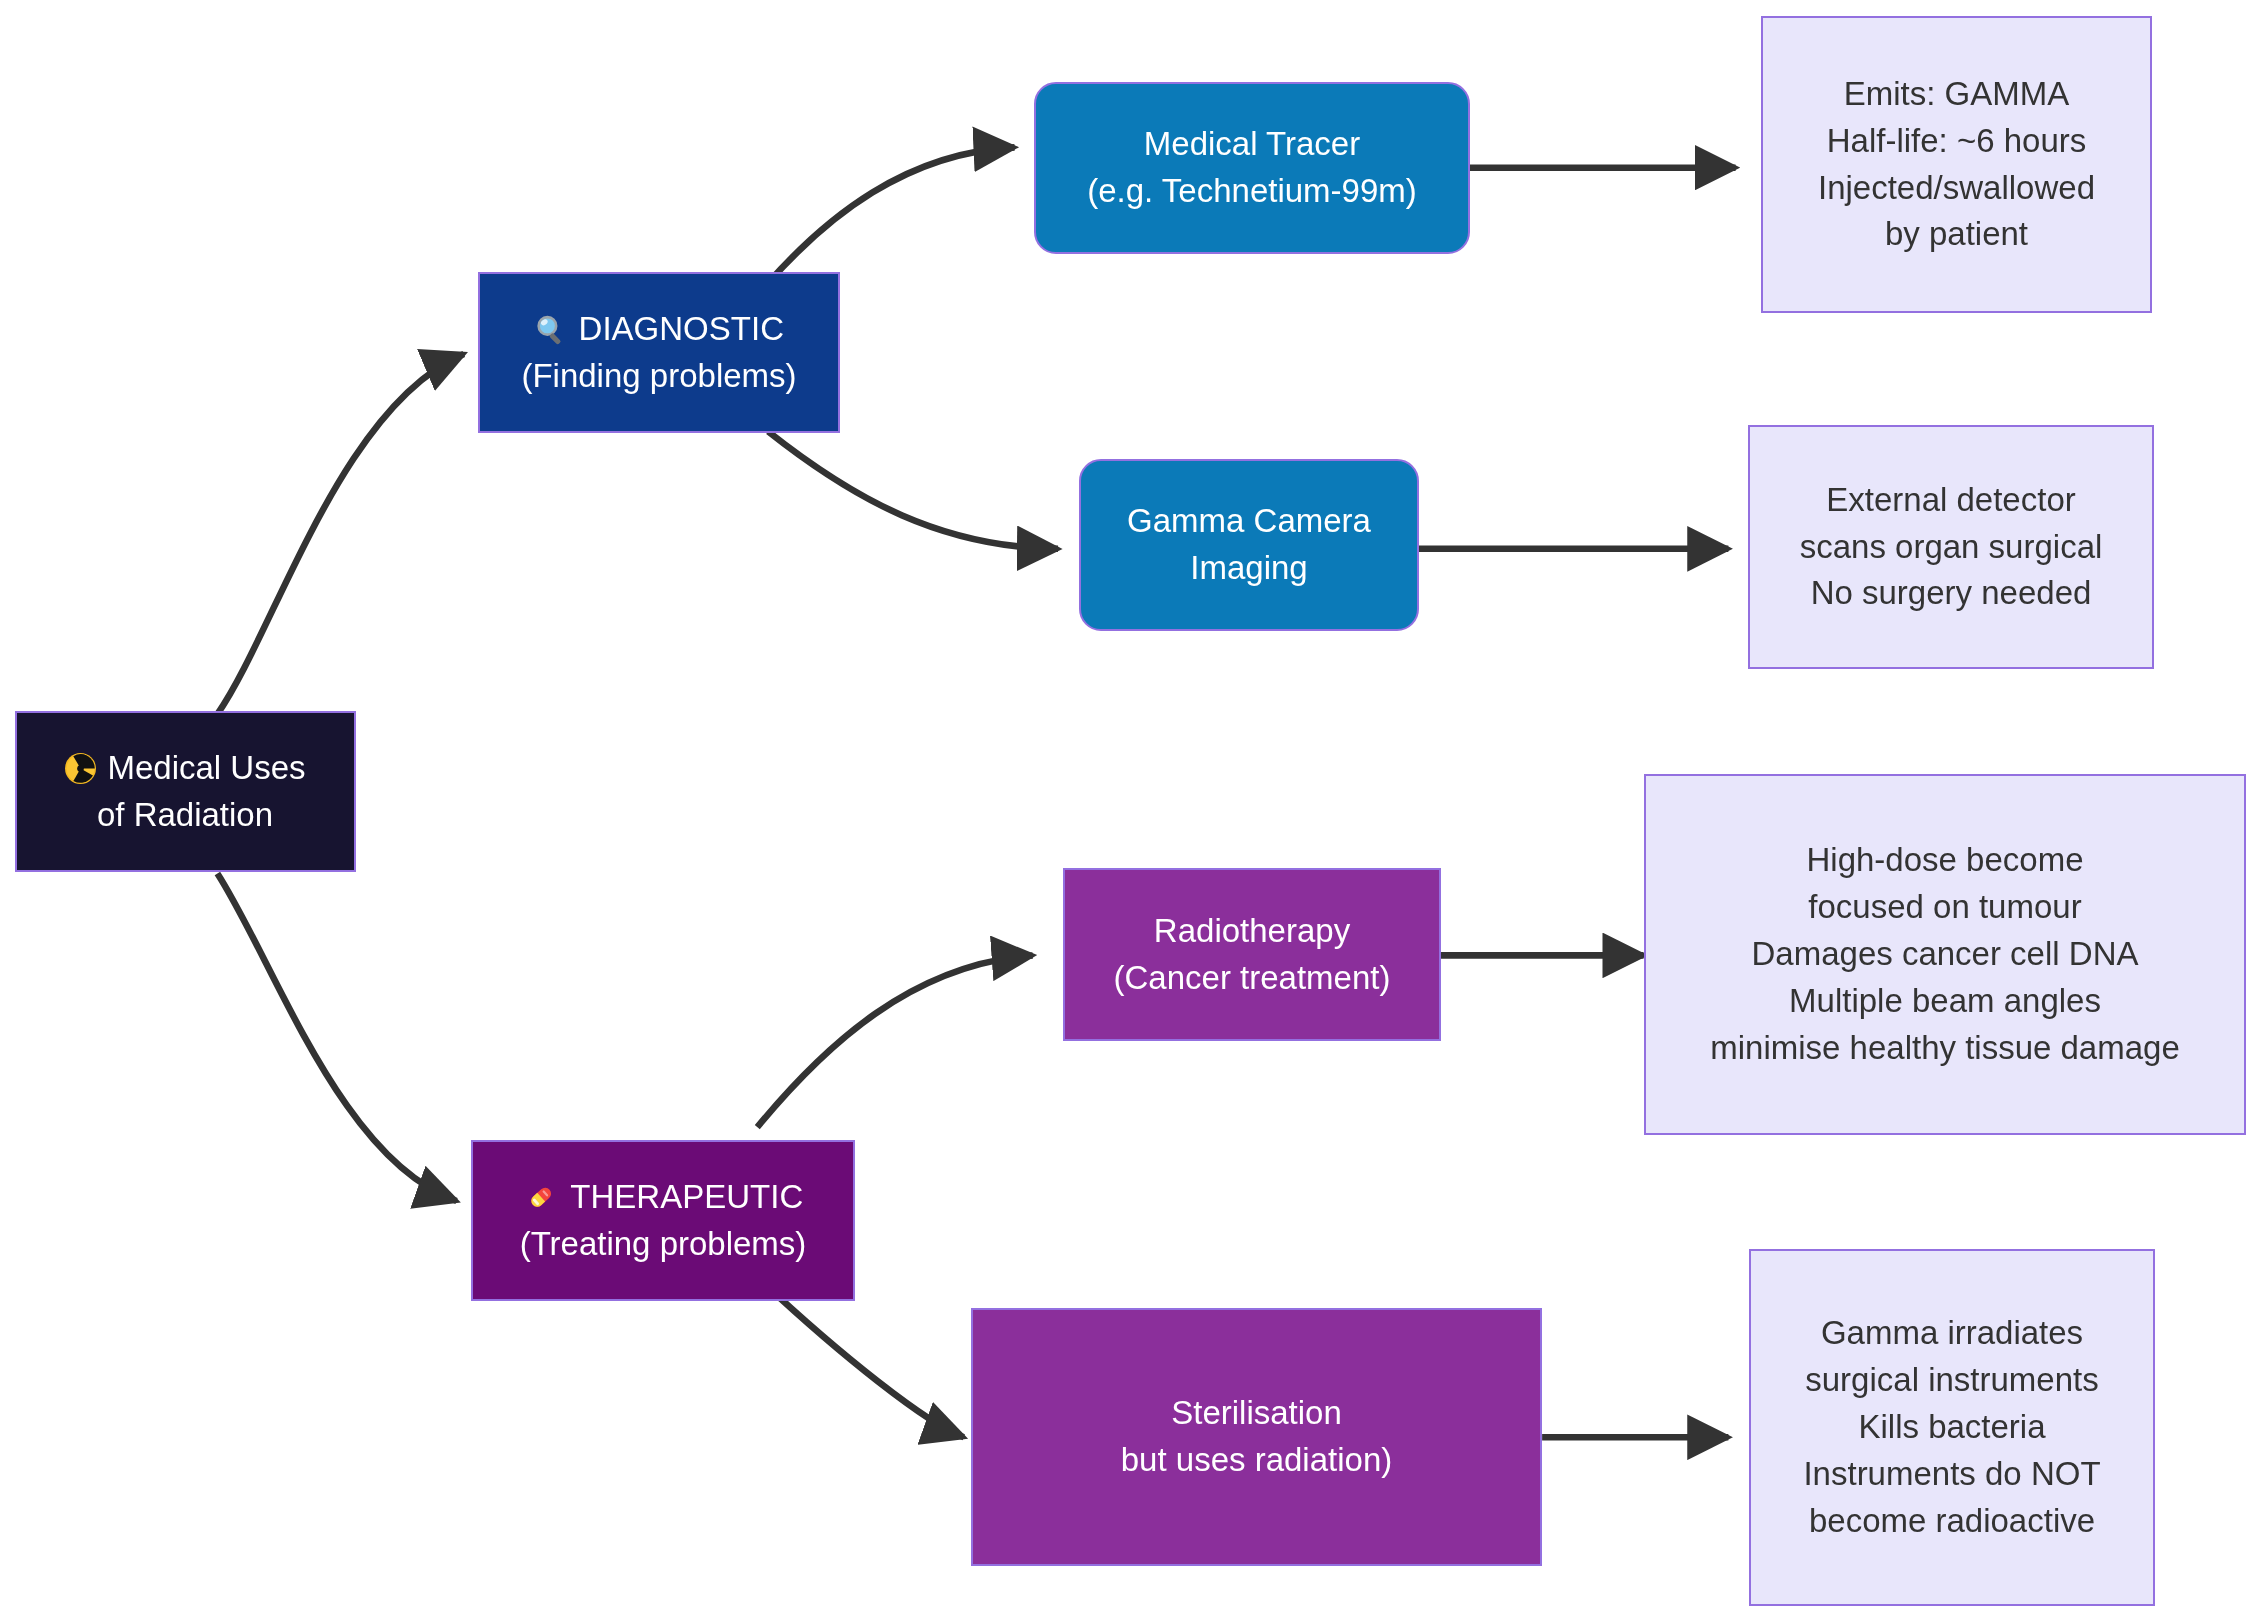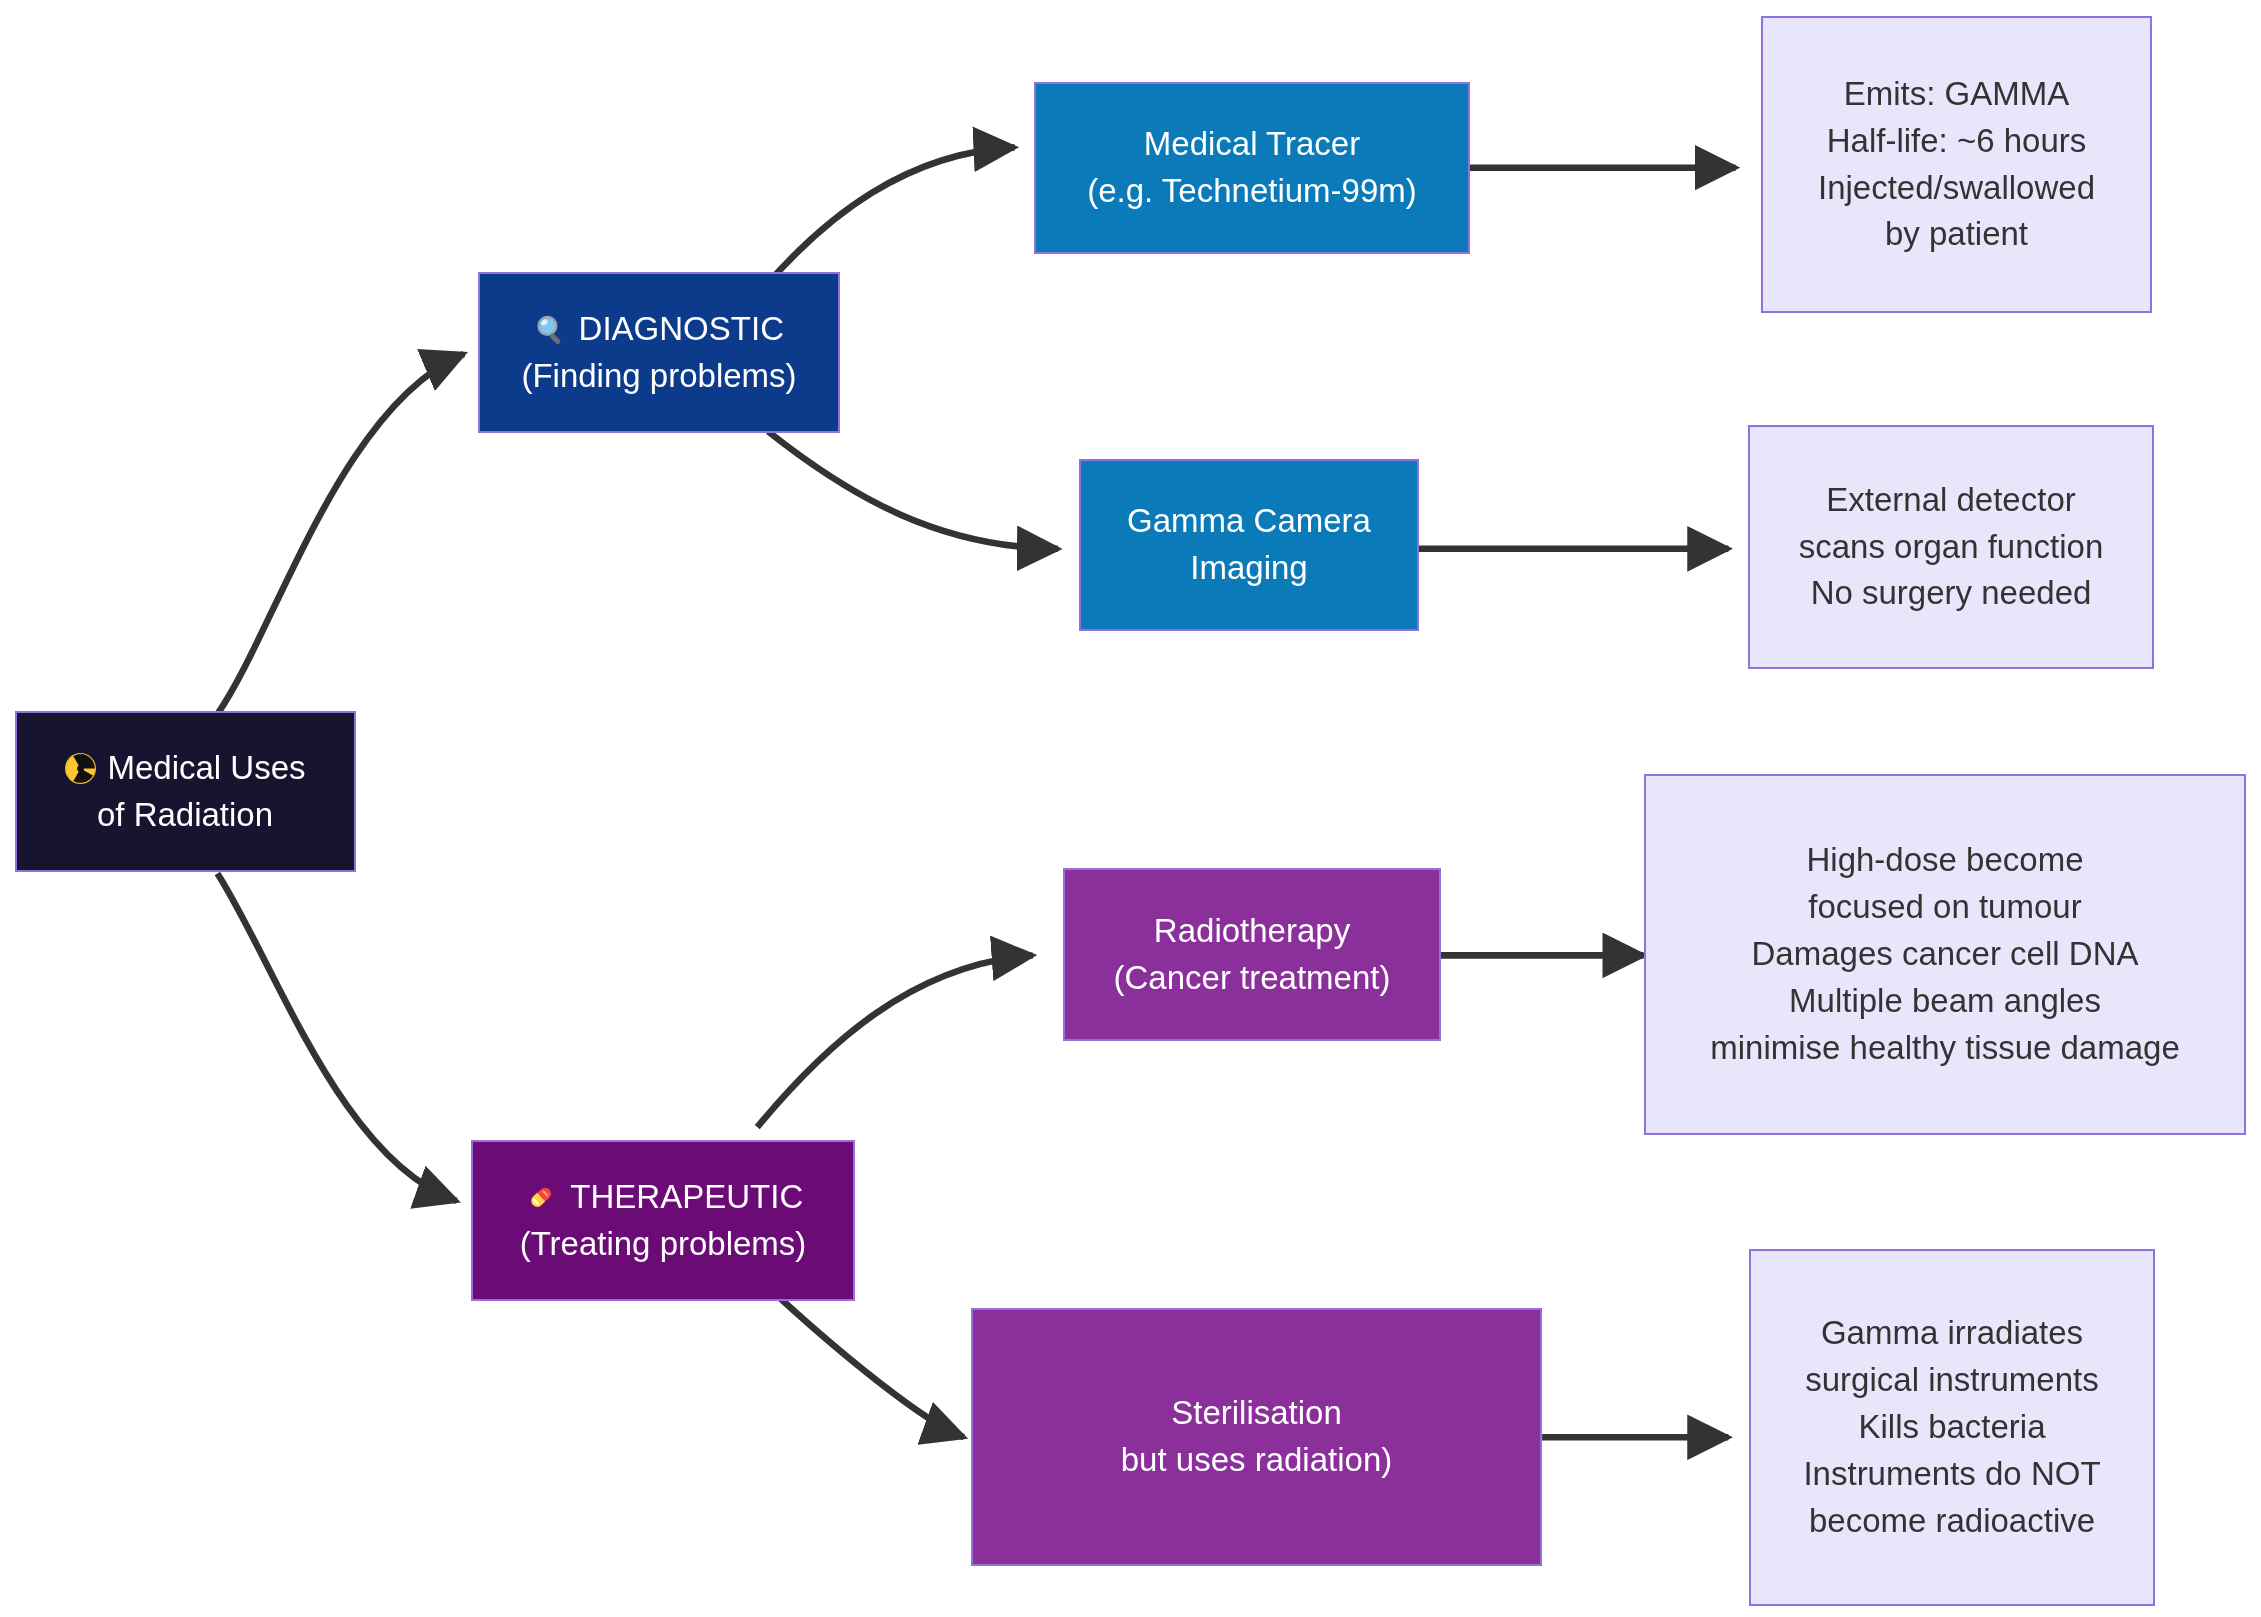--- a/index.html
+++ b/index.html
@@ -77,20 +77,21 @@
     display: flex;
     align-items: center;
     justify-content: center;
     gap: 11.6px;
   }
   
   .n-blue {
     background: #0b7ab8;
     color: #ffffff;
     font-size: 33px;
+    border-radius: 22px;
   }
   
   .n-purple {
     background: #8b2f9b;
     color: #ffffff;
     font-size: 33px;
   }
   
   .n-note {
     background: #e8e6fb;
@@ -212,21 +213,21 @@
 
   <div class="node n-note" style="left:1761px; top:16px; width:391px; height:297px;">
     <span class="ln">Emits: GAMMA</span>
     <span class="ln">Half-life: ~6 hours</span>
     <span class="ln">Injected/swallowed</span>
     <span class="ln">by patient</span>
   </div>
 
   <div class="node n-note" style="left:1748px; top:425px; width:406px; height:244px;justify-content:center;">
     <span class="ln">External detector</span>
-    <span class="ln">scans organ function</span>
+    <span class="ln">scans organ surgical</span>
     <span class="ln">No surgery needed</span>
   </div>
 
   <div class="node n-note" style="left:1644px; top:774px; width:602px; height:361px;">
     <span class="ln">High-dose become</span>
     <span class="ln">focused on tumour</span>
     <span class="ln">Damages cancer cell DNA</span>
     <span class="ln">Multiple beam angles</span>
     <span class="ln">minimise healthy tissue damage</span>
   </div>

